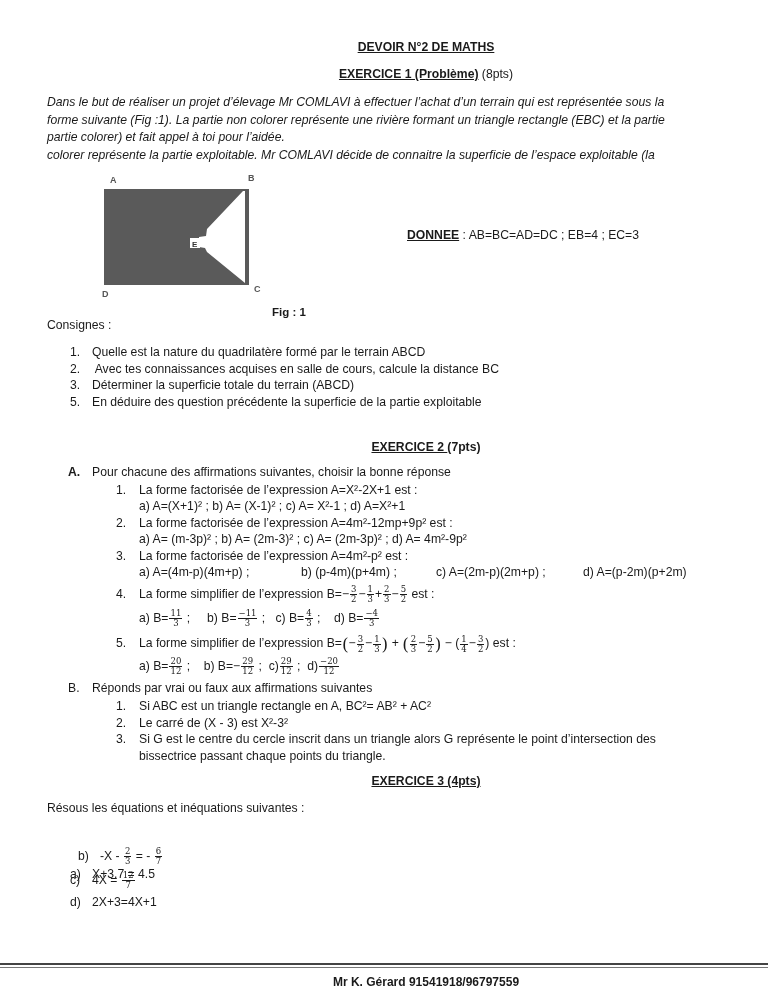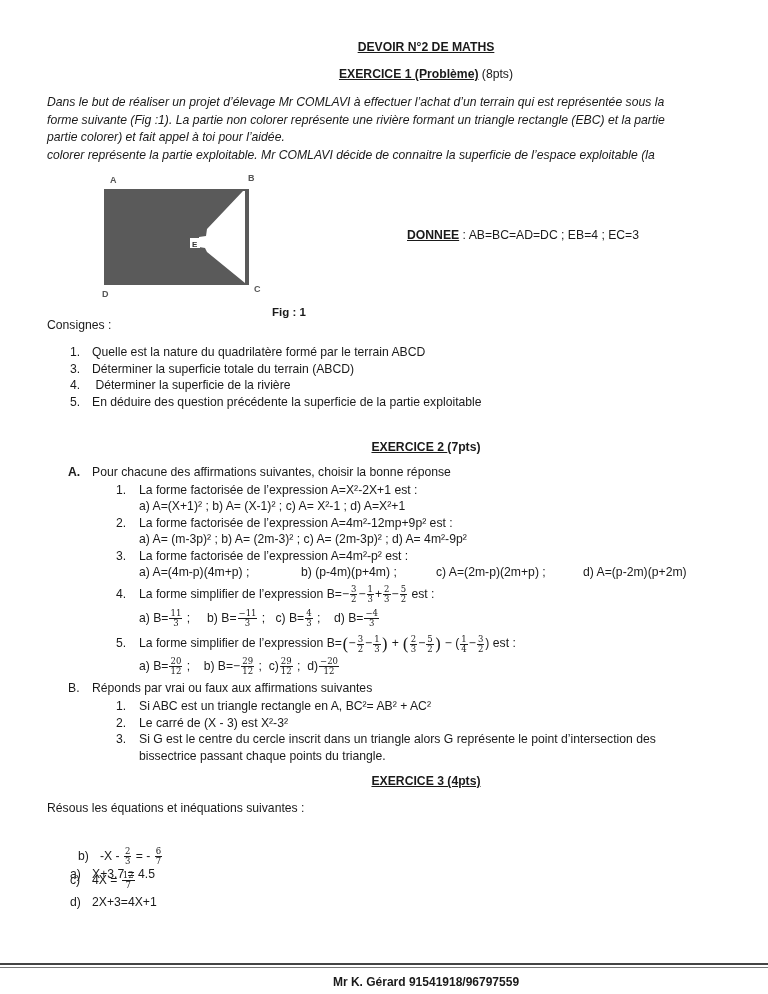--- a/index.html
+++ b/index.html
@@ -49,22 +49,22 @@
   <div class="abs bold" style="left:177px; top:136px; font-size:11.5px; white-space:nowrap;">Fig : 1</div>
 </div>
 
 <div class="abs line" style="left:407px; top:228px;">
   <span class="bold u">DONNEE</span><span> : AB=BC=AD=DC ; EB=4 ; EC=3</span>
 </div>
 
 <div class="abs" style="left:47px; top:318px;">Consignes :</div>
 <div class="abs" style="left:70px; top:344px; line-height:16.6px;">
   <div class="line"><span style="display:inline-block;width:22px;">1.</span><span>Quelle est la nature du quadrilatère formé par le terrain ABCD</span></div>
+  <div class="line"><span style="display:inline-block;width:22px;">2.</span><span> Avec tes connaissances acquises en salle de cours, calcule la distance BC</span></div>
   <div class="line"><span style="display:inline-block;width:22px;">3.</span><span>Déterminer la superficie totale du terrain (ABCD)</span></div>
-  <div class="line"><span style="display:inline-block;width:22px;">4.</span><span> Déterminer la superficie de la rivière</span></div>
   <div class="line"><span style="display:inline-block;width:22px;">5.</span><span>En déduire des question précédente la superficie de la partie exploitable</span></div>
 </div>
 
 <div class="abs center bold" style="top:440px;">
   <span class="u">EXERCICE 2 </span><span>(7pts)</span>
 </div>
 
 <div class="abs line" style="left:68px; top:465px;">
   <span class="bold" style="display:inline-block;width:24px;">A.</span><span>Pour chacune des affirmations suivantes, choisir la bonne réponse</span>
 </div>

